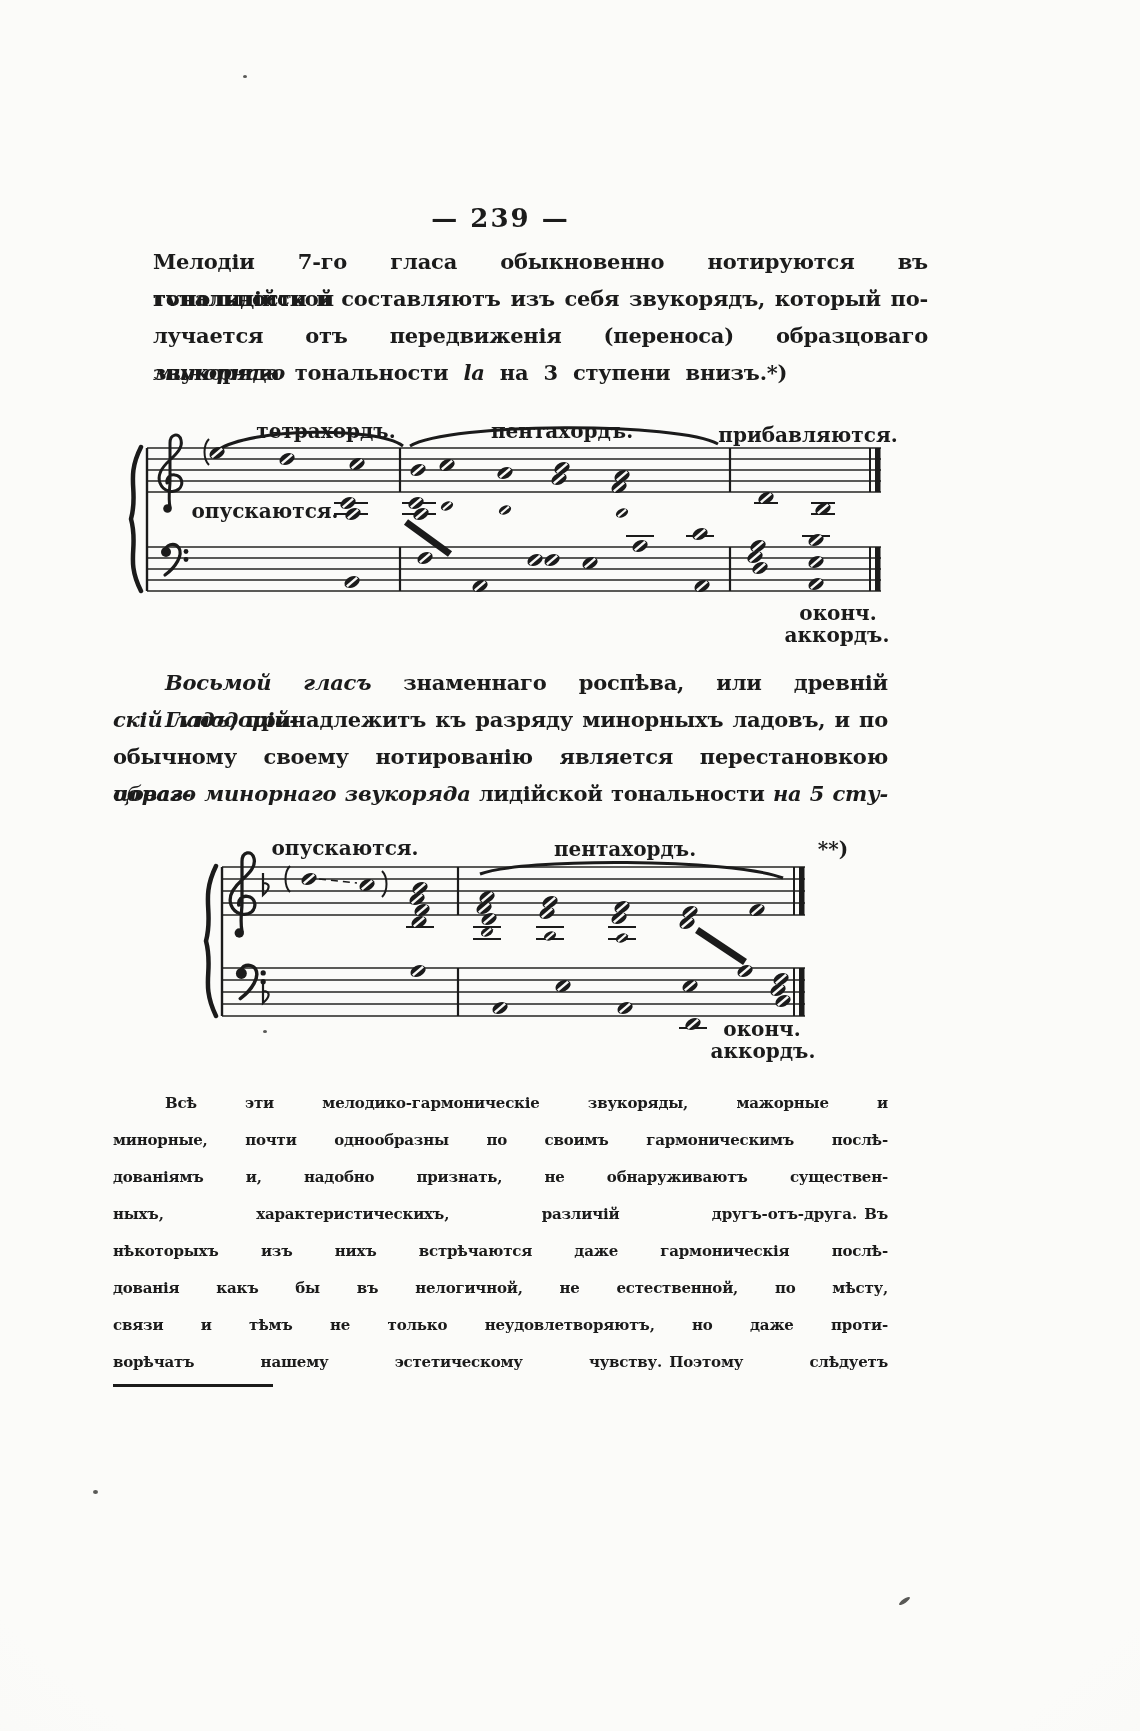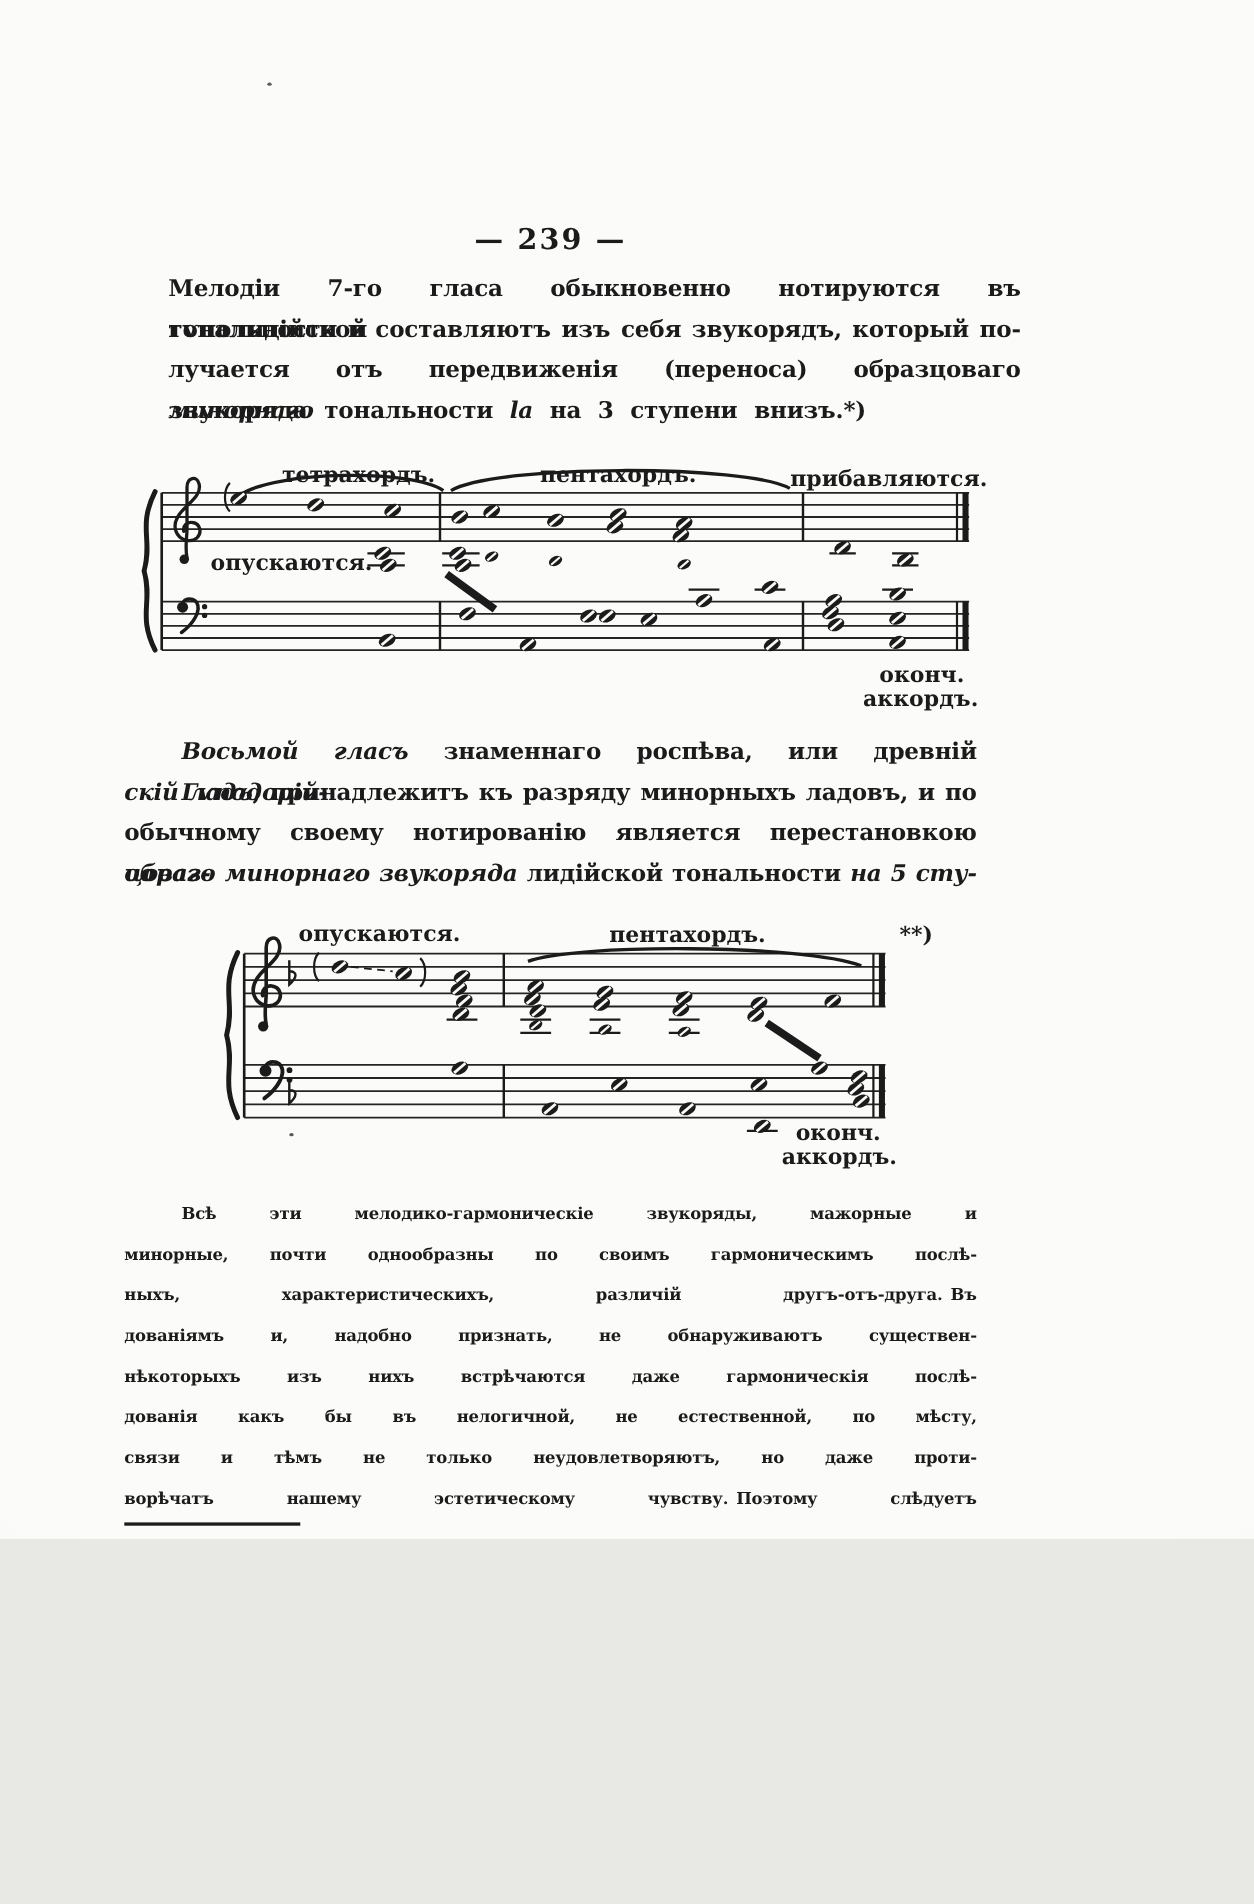--- a/index.html
+++ b/index.html
@@ -1,17 +1,17 @@
 <!DOCTYPE html>
 <html><head>
 <meta charset="utf-8">
 <style>
   html,body{margin:0;padding:0;background:#e8e8e5;}
   .page{
-    position:relative;width:1140px;height:1399px;overflow:hidden;
+    position:relative;width:1140px;height:1731px;overflow:hidden;
     background:radial-gradient(145% 120% at 50% 42%, #fbfbf9 55%, #f2f2ef 90%, #e9e9e6 100%);
     font-family:"DejaVu Serif", serif;color:#1b1b1b;
   }
   .page-number{
     position:absolute;top:203px;left:113px;width:775px;text-align:center;
     font-size:26px;font-weight:700;letter-spacing:2px;
   }
   .para{position:absolute;font-weight:700;}
   .ln{text-align:justify;text-align-last:justify;letter-spacing:-0.2px;box-sizing:border-box;white-space:normal;}
   .ln.noj{text-align-last:left;}
@@ -402,22 +402,22 @@
         <text x="440" y="18" text-anchor="middle" font-size="20" fill="#1b1b1b">пентахордъ.</text>
         <text x="648" y="18" text-anchor="middle" font-size="20" fill="#1b1b1b">**)</text>
         <text x="577" y="198" text-anchor="middle" font-size="20" fill="#1b1b1b">оконч.</text>
         <text x="578" y="220" text-anchor="middle" font-size="20" fill="#1b1b1b">аккордъ.</text>
       </svg>
     </div>
 
   <div class="para" style="left: 113px; top: 1085px; width: 775px; font-size: 15px;">
       <div class="ln" style="height: 37px; line-height: 37px; padding-left: 52px;"><span>Всѣ эти мелодико-гармоническіе звукоряды, мажорные и</span></div>
       <div class="ln" style="height: 37px; line-height: 37px;"><span>минорные, почти однообразны по своимъ гармоническимъ послѣ-</span></div>
+      <div class="ln" style="height: 37px; line-height: 37px;"><span>дованіямъ и, надобно признать, не обнаруживаютъ существен-</span></div>
       <div class="ln" style="height: 37px; line-height: 37px;"><span>ныхъ, характеристическихъ, различій другъ-отъ-друга. Въ</span></div>
-      <div class="ln" style="height: 37px; line-height: 37px;"><span>дованіямъ и, надобно признать, не обнаруживаютъ существен-</span></div>
       <div class="ln" style="height: 37px; line-height: 37px;"><span>нѣкоторыхъ изъ нихъ встрѣчаются даже гармоническія послѣ-</span></div>
       <div class="ln" style="height: 37px; line-height: 37px;"><span>дованія какъ бы въ нелогичной, не естественной, по мѣсту,</span></div>
       <div class="ln" style="height: 37px; line-height: 37px;"><span>связи и тѣмъ не только неудовлетворяютъ, но даже проти-</span></div>
       <div class="ln" style="height: 37px; line-height: 37px;"><span>ворѣчатъ нашему эстетическому чувству. Поэтому слѣдуетъ</span></div>
     </div>
 
   <div class="fn-rule" style="left: 113px; top: 1384px; width: 160px; height: 3px;"></div>
 
 <div class="artifact" style="left: 243px; top: 75px; width: 4px; height: 3px; transform: rotate(0deg);"></div>
     <div class="artifact" style="left: 263px; top: 1030px; width: 4px; height: 3px; transform: rotate(0deg);"></div>

